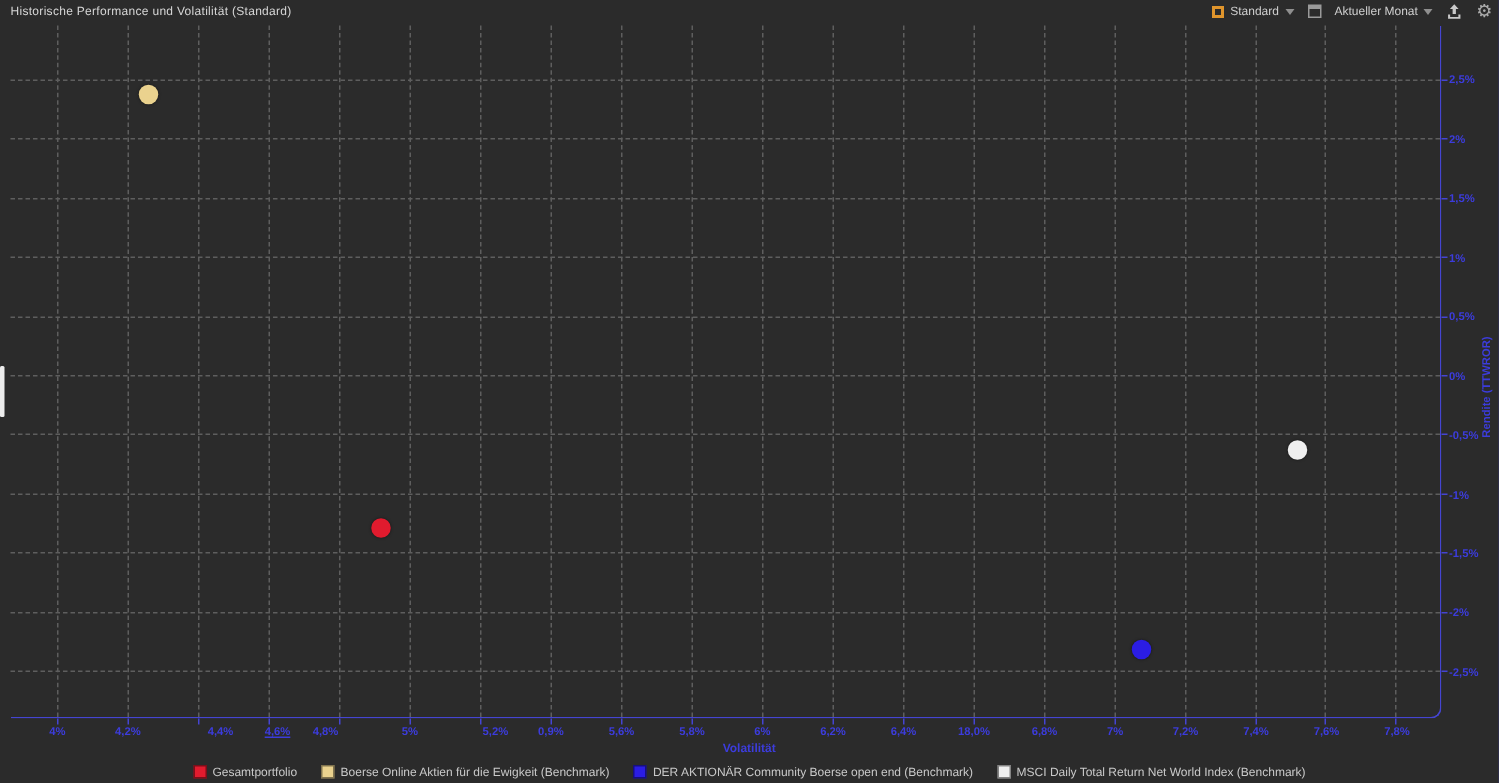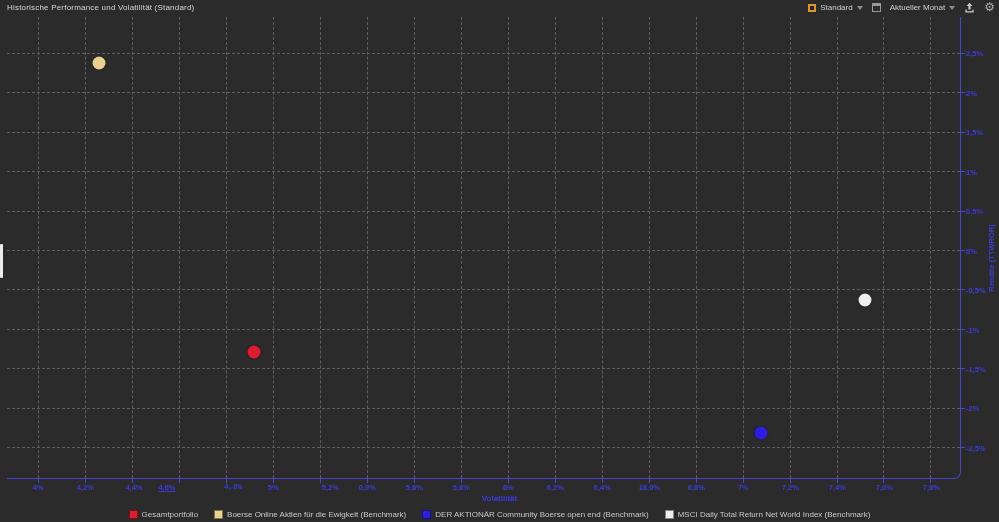--- a/index.html
+++ b/index.html
@@ -139,23 +139,23 @@
       <div class="ytickmark" style="top: 93.2821%;"></div>
       <div class="point" title="Gesamtportfolio" style="left: 25.9424%; top: 72.5983%; background: rgb(225, 27, 46);"></div>
       <div class="point" title="Boerse Online Aktien für die Ewigkeit (Benchmark)" style="left: 9.68219%; top: 10.0342%; background: rgb(234, 210, 142);"></div>
       <div class="point" title="DER AKTIONÄR Community Index open end (Benchmark)" style="left: 79.1574%; top: 90.2051%; background: rgb(43, 29, 228);"></div>
       <div class="point" title="MSCI Daily Total Return Net World Index (Benchmark)" style="left: 89.9975%; top: 61.3162%; background: rgb(239, 239, 239);"></div>
     </div>
 
   <div id="xlabels">
       <div class="xticklabel" style="left: 38.2594px;">4%</div>
       <div class="xticklabel" style="left: 85.2661px;">4,2%</div>
-      <div class="xticklabel" style="left: 134px;">4,4%</div>
-      <div class="xticklabel" style="left: 167px; text-decoration: underline;">4,6%</div>
-      <div class="xticklabel" style="left: 233px; font-family: Liberation Mono, monospace;">4,8%</div>
+      <div class="xticklabel" style="left: 147px;">4,4%</div>
+      <div class="xticklabel" style="left: 185px; text-decoration: underline;">4,6%</div>
+      <div class="xticklabel" style="left: 217px;">4,8%</div>
       <div class="xticklabel" style="left: 273.293px;">5%</div>
       <div class="xticklabel" style="left: 320.299px; padding-left: 20px;">5,2%</div>
       <div class="xticklabel" style="left: 367.306px;">0,9%</div>
       <div class="xticklabel" style="left: 414.313px;">5,6%</div>
       <div class="xticklabel" style="left: 461.319px;">5,8%</div>
       <div class="xticklabel" style="left: 508.326px;">6%</div>
       <div class="xticklabel" style="left: 555.333px;">6,2%</div>
       <div class="xticklabel" style="left: 602.339px;">6,4%</div>
       <div class="xticklabel" style="left: 649.346px;">18,0%</div>
       <div class="xticklabel" style="left: 696.353px; text-align: right;">6,8%</div>

